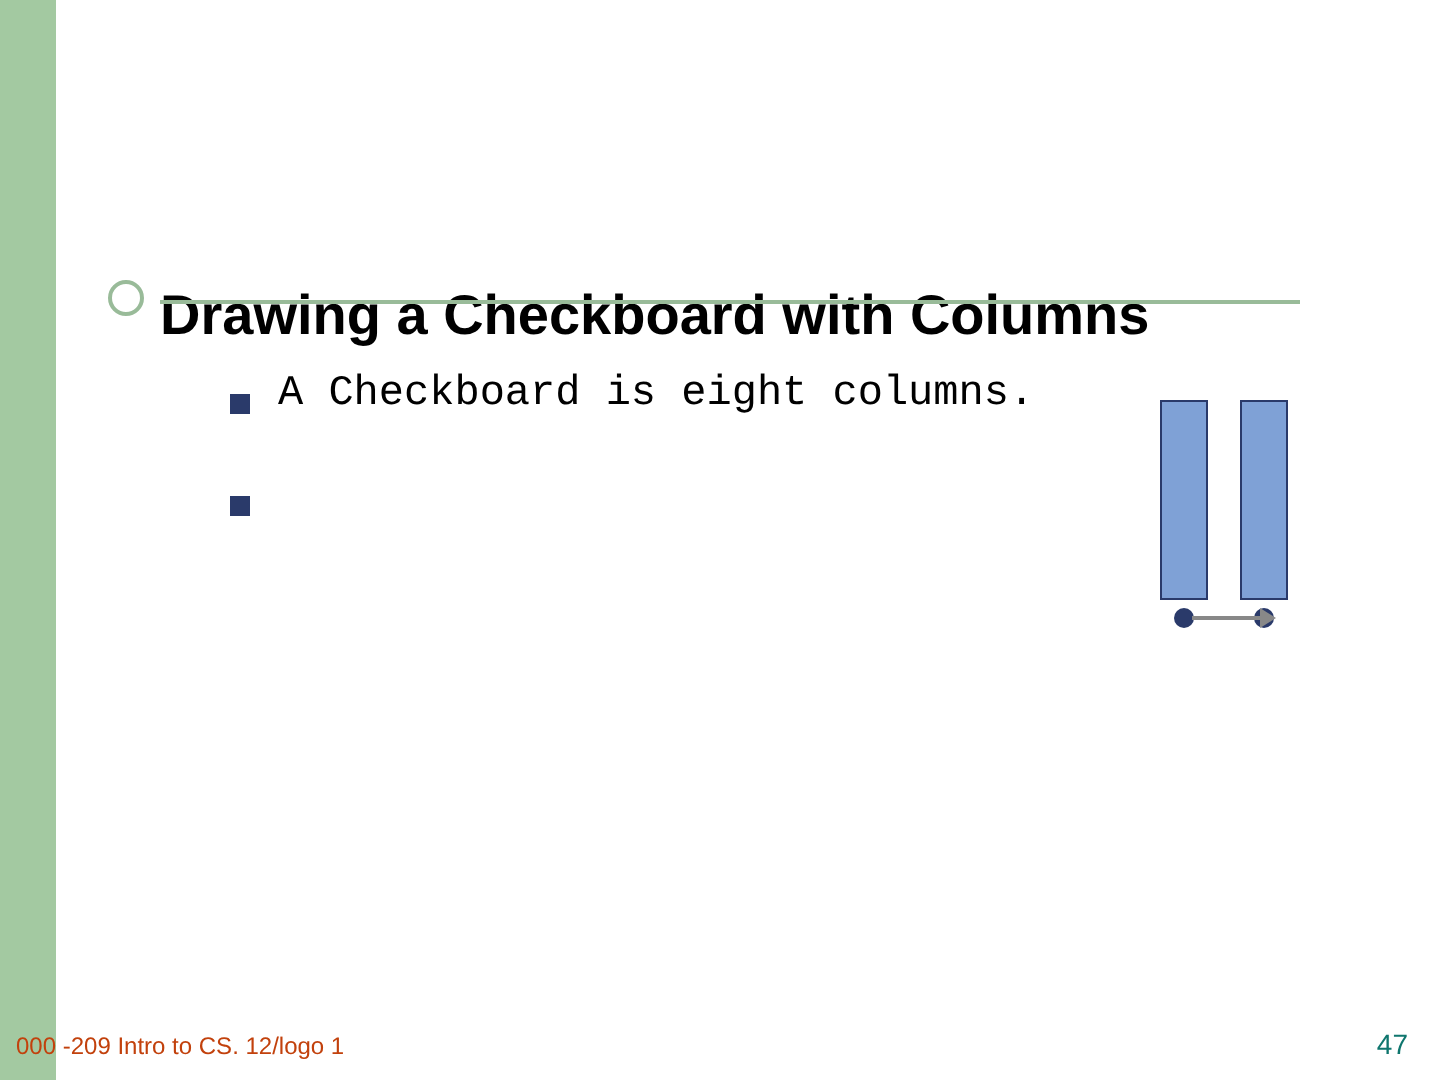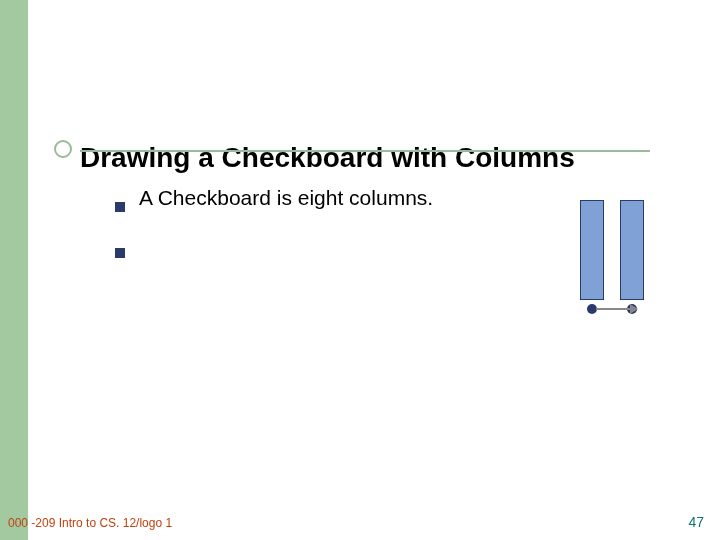--- a/index.html
+++ b/index.html
@@ -3,21 +3,21 @@
 <meta charset="utf-8">
 <style>
   * { margin: 0; padding: 0; box-sizing: border-box; }
   html, body { width: 720px; height: 540px; overflow: hidden; font-family: Arial, Helvetica, sans-serif; background: #fff; }
   .slide { position: relative; width: 720px; height: 540px; }
   .sidebar { position: absolute; left: 0; top: 0; width: 28px; height: 540px; background: #a3c9a1; }
   .title { position: absolute; left: 80px; top: 110px; font-size: 28px; font-weight: bold; color: #000; margin-top: 32px; }
   .title-rule { position: absolute; left: 80px; top: 150px; width: 570px; height: 2px; background: #99bb99; }
   .title-dot { position: absolute; left: 54px; top: 140px; width: 18px; height: 18px; border-radius: 50%; border: 2px solid #99bb99; background: #fff; }
   .content { position: absolute; left: 115px; top: 185px; width: 540px; }
-  .item { display: flex; align-items: flex-end; margin-bottom: 28px; }
+  .item { display: flex; align-items: center; margin-bottom: 28px; font-family: Liberation Mono, monospace; }
   .bullet { flex: 0 0 auto; width: 10px; height: 10px; background: #2a3a6a; margin-top: 8px; margin-right: 14px; }
   .text { font-size: 21px; line-height: 1.28; color: #000; }
   .item2 .text { max-width: 370px; }
   .diagram { position: absolute; right: 60px; top: 200px; width: 80px; height: 130px; }
   .col { position: absolute; top: 0; width: 24px; height: 100px; background: #7fa1d6; border: 1px solid #2a3a6a; }
   .col1 { left: 0; }
   .col2 { left: 40px; }
   .dot { position: absolute; width: 10px; height: 10px; border-radius: 50%; background: #2a3a6a; top: 104px; }
   .dot1 { left: 7px; }
   .dot2 { left: 47px; }

